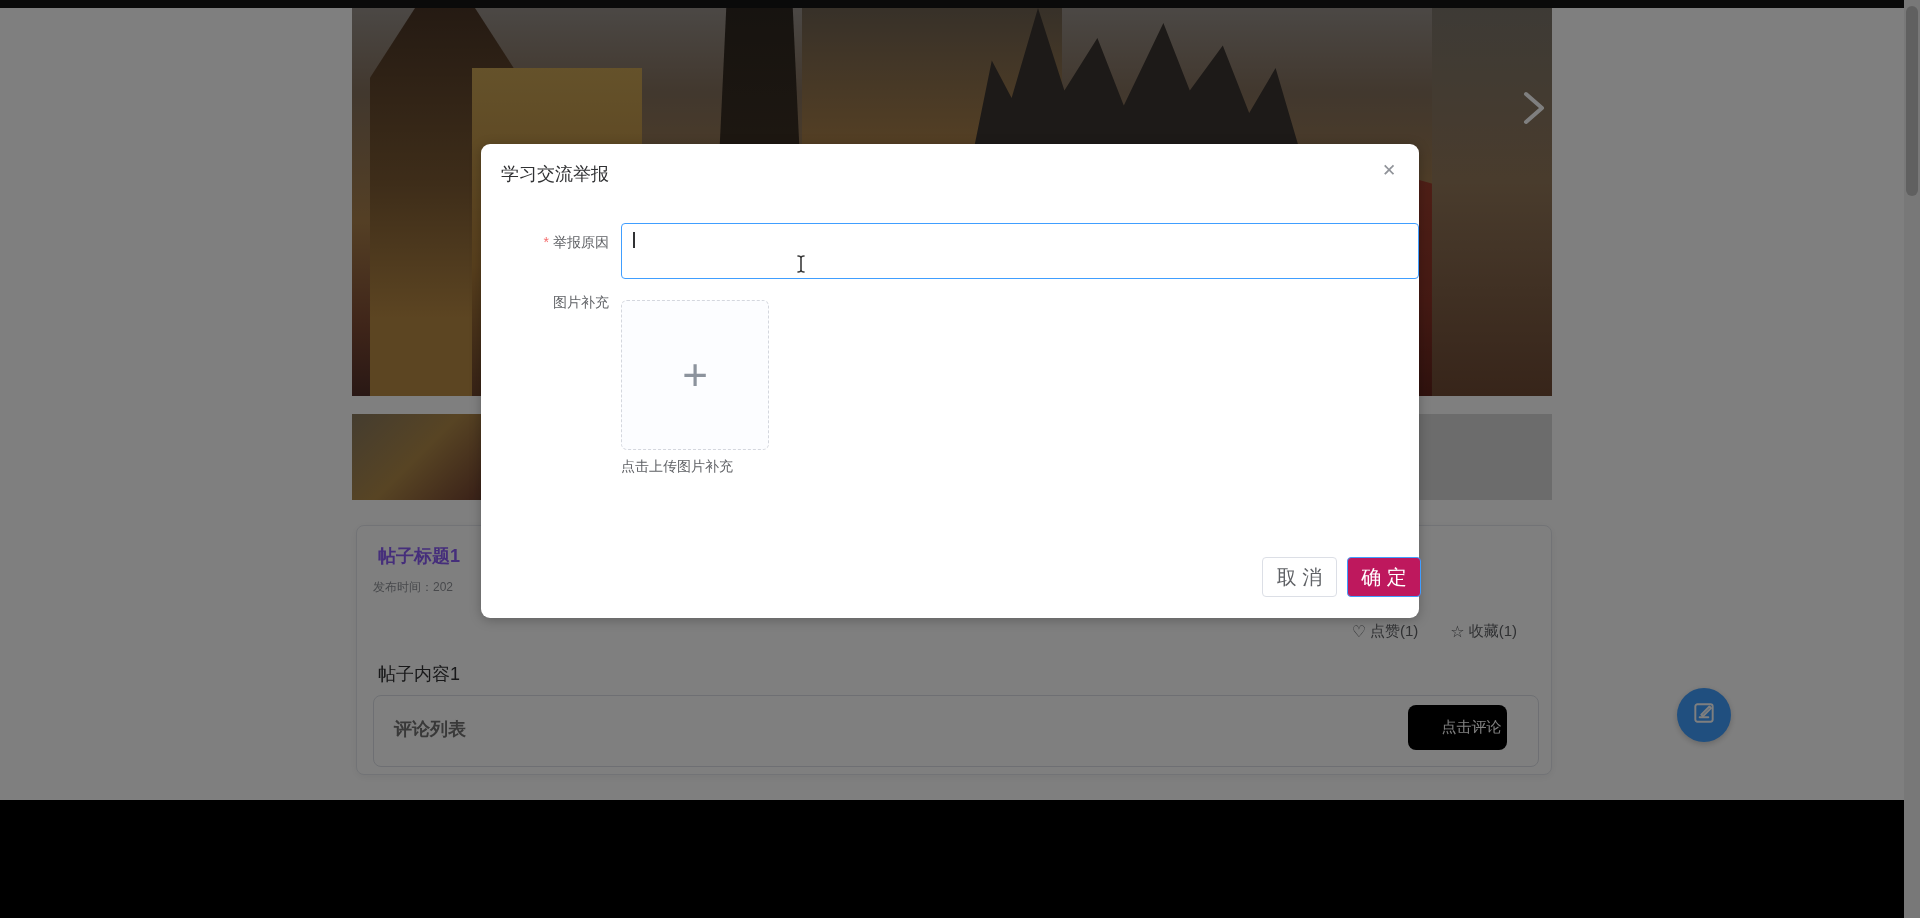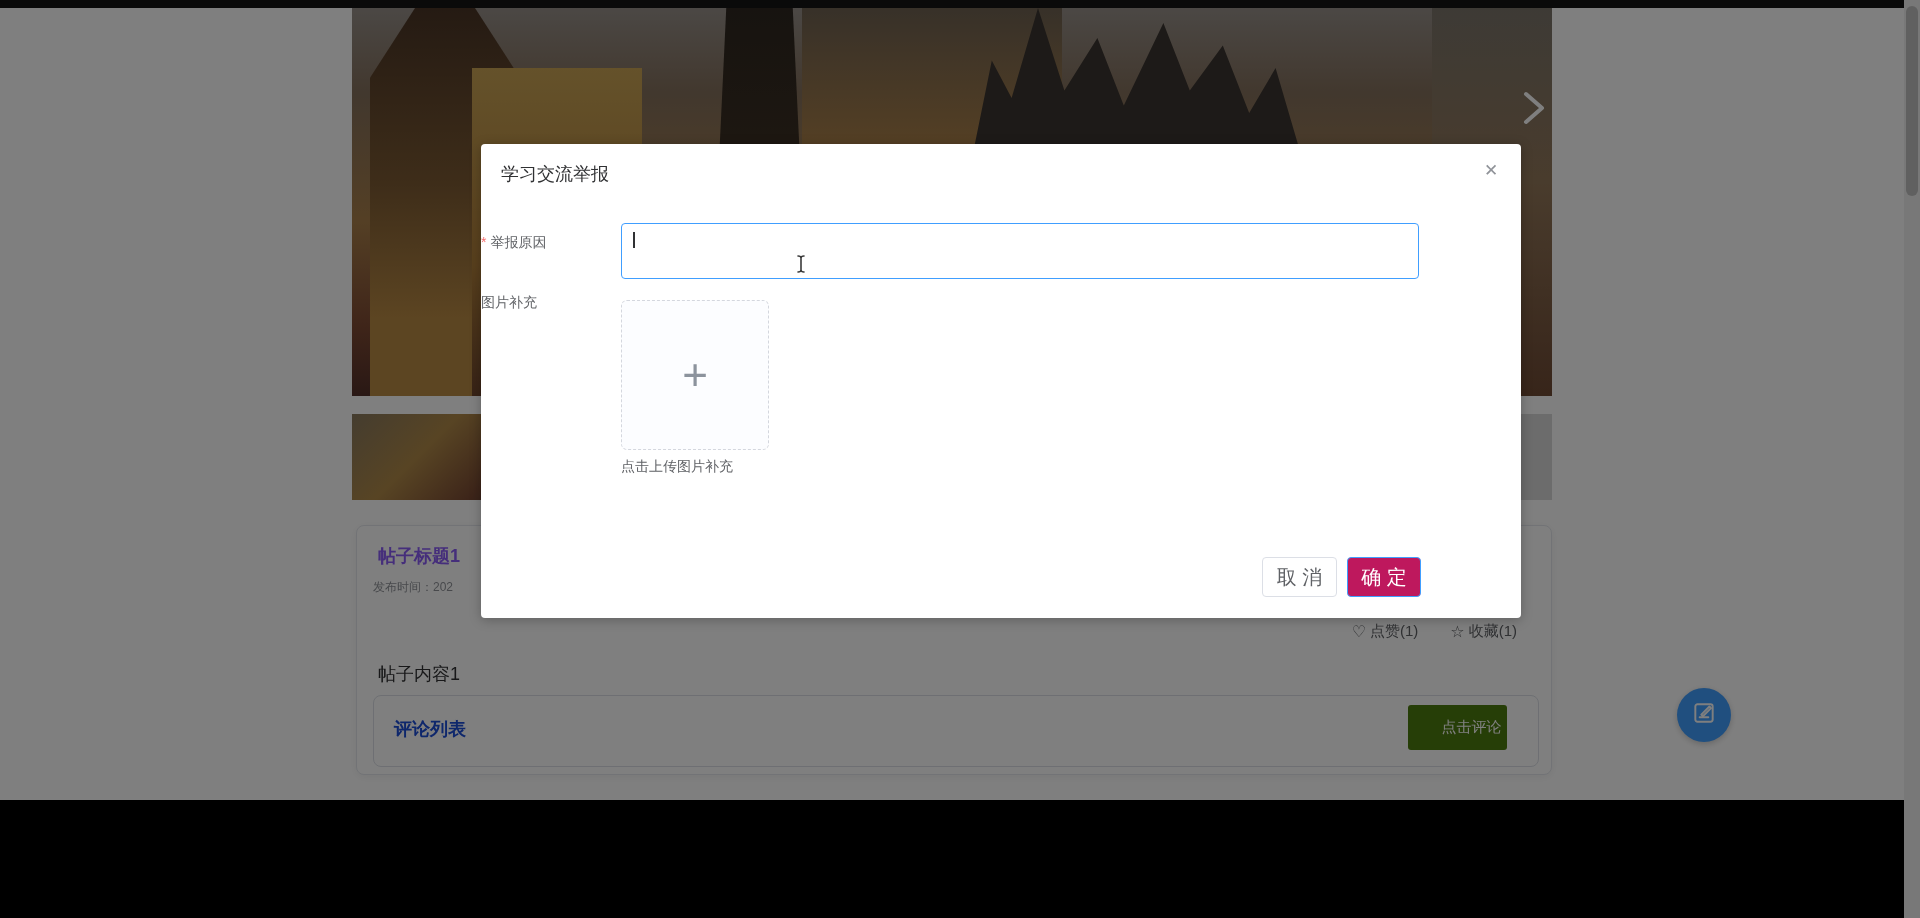--- a/index.html
+++ b/index.html
@@ -37,36 +37,36 @@
   
   .post-card { position:absolute; left:356px; top:525px; width:1196px; height:250px; background:#fff;
                border:1px solid #e4e7ed; border-radius:8px; box-shadow:0 2px 8px rgba(0,0,0,.06); z-index:3; }
   .post-title { position:absolute; left:21px; top:18px; font-size:18px; font-weight:bold; color:#8b5cf6; }
   .post-time  { position:absolute; left:16px; top:53px; font-size:12px; color:#909399; }
   .post-actions { position:absolute; right:34px; top:96px; display:flex; gap:32px; font-size:15px; color:#606266; }
   .action-item { display:flex; align-items:center; gap:4px; cursor:pointer; }
   .action-item .ico { font-size:16px; color:#606266; }
   .post-content { position:absolute; left:21px; top:136px; font-size:18px; color:#303133; }
   .comment-box { position:absolute; left:16px; top:169px; width:1166px; height:72px; border:1px solid #dcdfe6; border-radius:8px; }
-  .comment-title { position:absolute; left:20px; top:21px; font-size:18px; font-weight:bold; color:#1d4ed8; }
-  .comment-btn { position:absolute; right:31px; top:9px; width:99px; height:45px; background:#4d7c0f; border:none;
-                 border-radius:3px; color:#fff; font-size:15px; cursor:pointer; font-family:inherit;padding-left:28px; }
+  .comment-title { position:absolute; left:20px; top:21px; font-size:18px; font-weight:bold; color:#737373; }
+  .comment-btn { position:absolute; right:31px; top:9px; width:99px; height:45px; background:#000000; border:none;
+                 border-radius:8px; color:#fff; font-size:15px; cursor:pointer; font-family:inherit;padding-left:28px; }
 
   
   .fab { position:absolute; left:1677px; top:688px; width:54px; height:54px; border-radius:50%; background:#409EFF;
          display:flex; align-items:center; justify-content:center; z-index:3; cursor:pointer; box-shadow:0 2px 6px rgba(0,0,0,.2); }
 
   
   .overlay { position:absolute; left:0; top:0; width:1920px; height:918px; background:rgba(0,0,0,.5); z-index:10; }
-  .modal { position:absolute; left:481px; top:144px; width:1040px; height:474px; background:#fff; border-radius:4px;
+  .modal { position:absolute; left:481px; top:144px; width:938px; height:474px; background:#fff; border-radius:9px;
            box-shadow:0 2px 12px rgba(0,0,0,.25); z-index:20; }
   .modal-title { position:absolute; left:20px; top:18px; font-size:18px; color:#303133; line-height:24px; }
   .modal-close { position:absolute; right:20px; top:16px; width:20px; height:20px; font-size:17px; color:#909399;
                  display:flex; align-items:center; justify-content:center; cursor:pointer; background:none; border:none; }
-  .form-label { position:absolute; left:0; width:128px; font-size:14px; color:#606266; line-height:20px; }
+  .form-label { position:absolute; left:0; width:128px; text-align:right; font-size:14px; color:#606266; line-height:20px; }
   .form-label .req { color:#f56c6c; margin-right:4px; }
   .lbl-reason { top:88px; }
   .lbl-image  { top:148px; }
   .reason-textarea { position:absolute; left:140px; top:79px; width:798px; height:56px; border:1px solid #409EFF;
                      border-radius:4px; resize:none; outline:none; font-family:inherit; font-size:14px; color:#303133;
                      padding:6px 10px; background:#fff; }
   .text-caret { position:absolute; left:152px; top:88px; width:1.5px; height:16px; background:#303133; z-index:22; }
   .ibeam { position:absolute; left:314px; top:110px; z-index:22; }
   .upload-box { position:absolute; left:140px; top:156px; width:148px; height:150px; border:1px dashed #d4d7de;
                 border-radius:6px; background:#fcfdff; display:flex; align-items:center; justify-content:center; cursor:pointer; }

